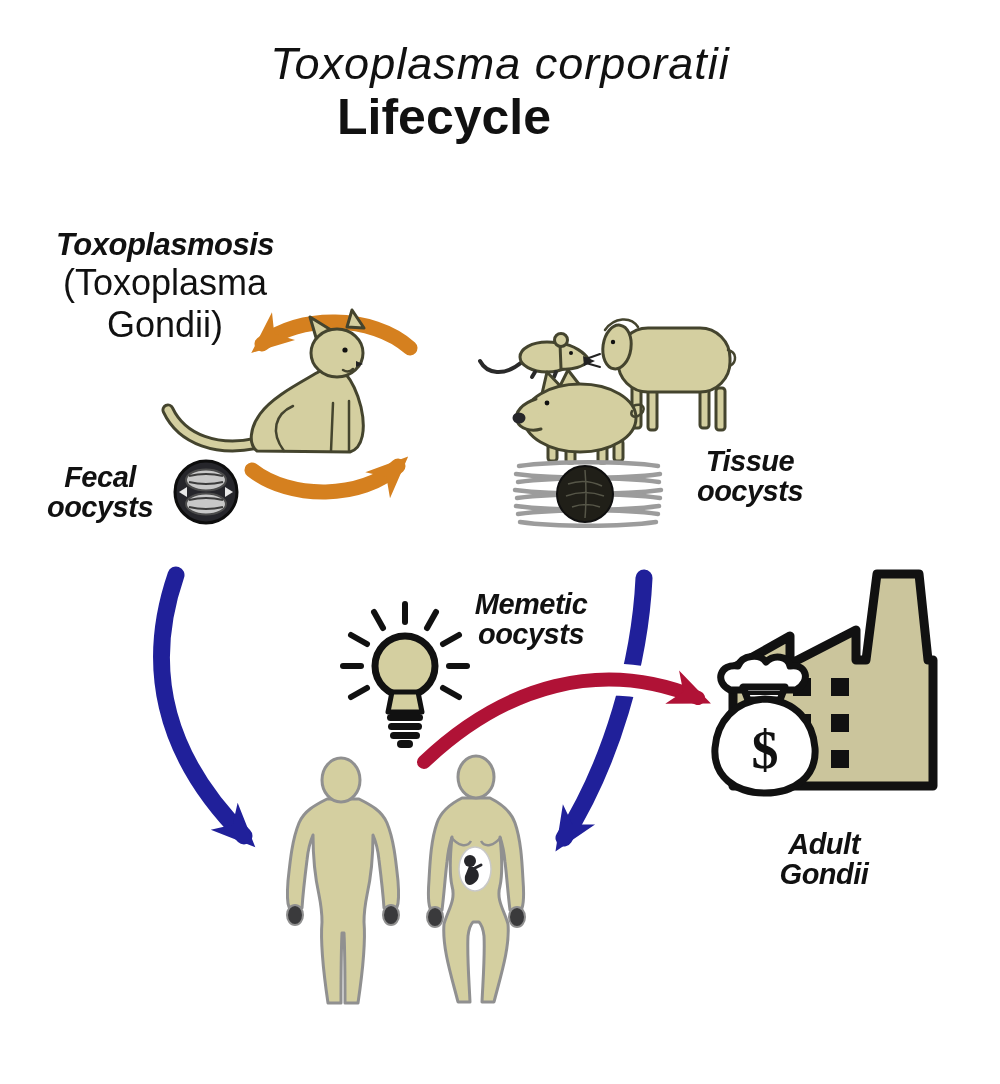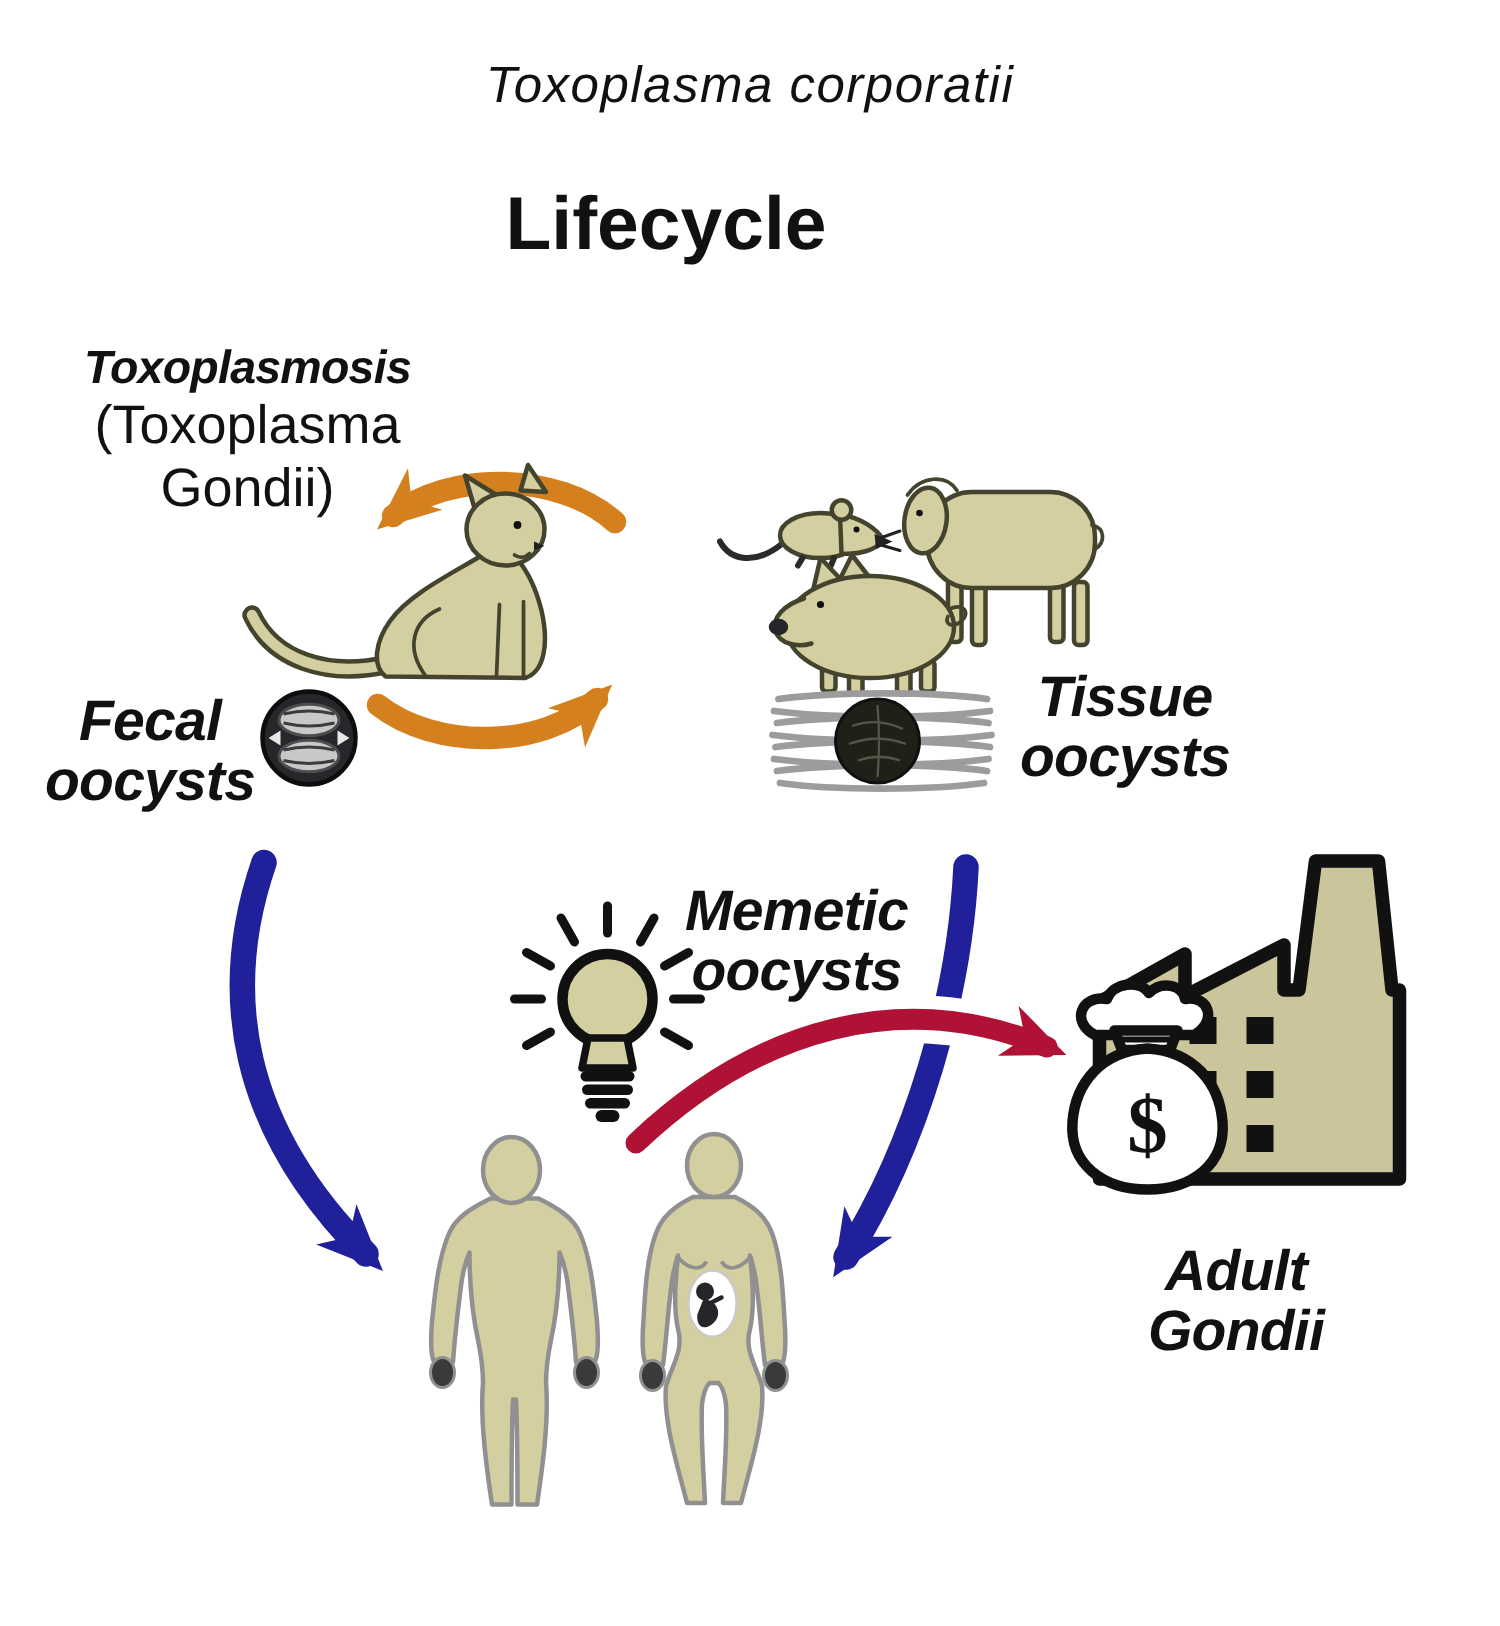--- a/index.html
+++ b/index.html
@@ -5,25 +5,25 @@
   :root{
     --orange:#d5801f; --blue:#20209a; --red:#b01236;
     --khaki:#d4cfa0; --khaki-dark:#cbc59c; --outline:#44442e;
     --human-outline:#909090; --fiber:#9c9c9c; --ink:#111111; --bg:#ffffff;
   }
   html,body{margin:0;padding:0;background:var(--bg);}
   .canvas{position:relative;width:1000px;height:1084px;background:var(--bg);
           font-family:"Liberation Sans",sans-serif;color:var(--ink);overflow:hidden;}
   .stage{position:absolute;inset:0;}
   .txt{position:absolute;text-align:center;color:var(--ink);}
-  .title-species{left:0;top:38px;width:1000px;font-style:italic;font-weight:400;font-size:34px;letter-spacing:1px;}
-  .title-heading{left:0;top:120px;width:888px;font-weight:700;font-size:50px;letter-spacing:0;}
+  .title-species{left:0;top:38px;width:1000px;font-style:italic;font-weight:400;font-size:45px;letter-spacing:1px;}
+  .title-heading{left:0;top:88px;width:888px;font-weight:700;font-size:50px;letter-spacing:0;}
   .disease-name{left:10px;top:227px;width:310px;font-weight:700;font-style:italic;font-size:31px;letter-spacing:-0.5px;}
   .disease-latin{left:10px;top:262px;width:310px;font-weight:400;font-size:36px;}
-  .lbl{font-weight:700;font-style:italic;font-size:38px;line-height:1.04;letter-spacing:-0.5px;text-align:center;}
+  .lbl{font-weight:700;font-style:italic;font-size:29px;line-height:1.04;letter-spacing:-0.5px;text-align:center;}
   .lbl-fecal{left:30px;top:462px;width:140px;}
   .lbl-tissue{left:680px;top:446px;width:140px;}
   .lbl-memetic{left:445px;top:589px;width:172px;}
   .lbl-adult{left:753px;top:829px;width:142px;}
   
   .arc{fill:none;stroke-linecap:round;}
   .arc.o{stroke:var(--orange);stroke-width:15;}
   .arc.b{stroke:var(--blue);stroke-width:17;}
   .arc.r{stroke:var(--red);stroke-width:14;}
   .casing{fill:none;stroke:#ffffff;stroke-width:32;stroke-linecap:round;}

